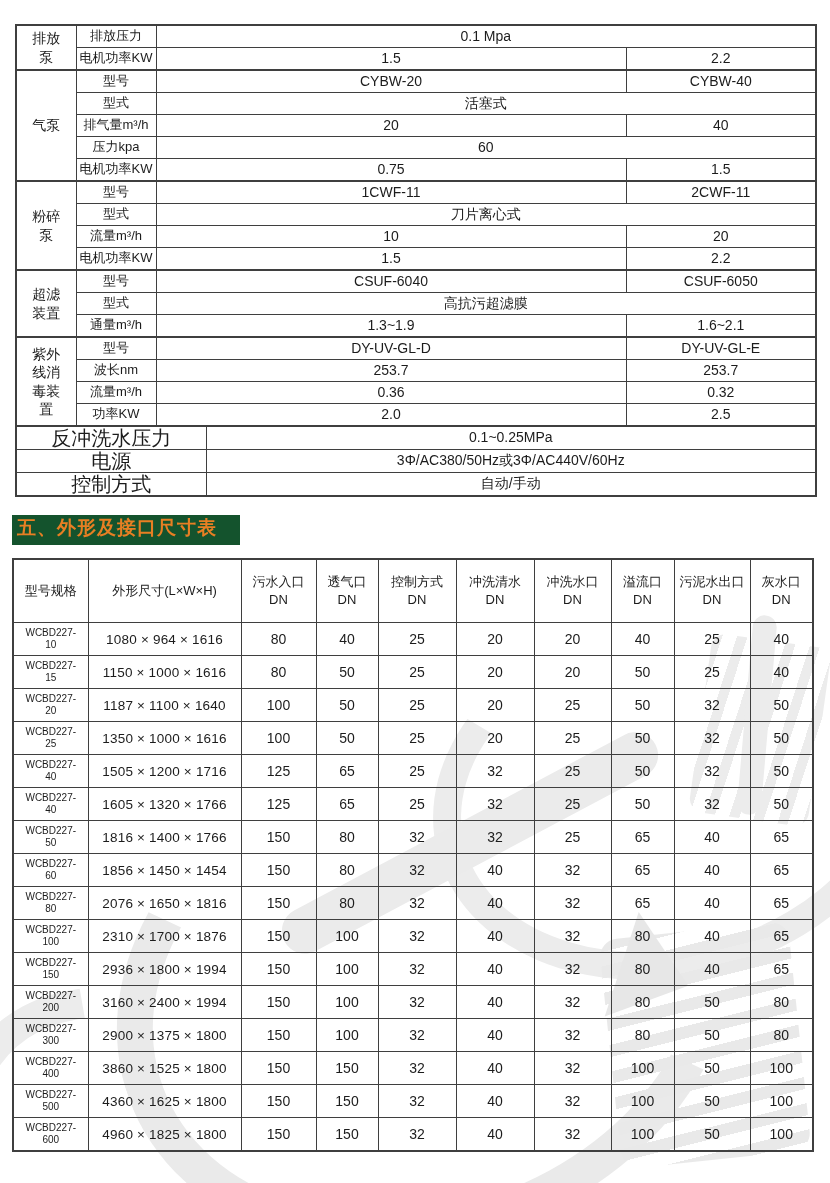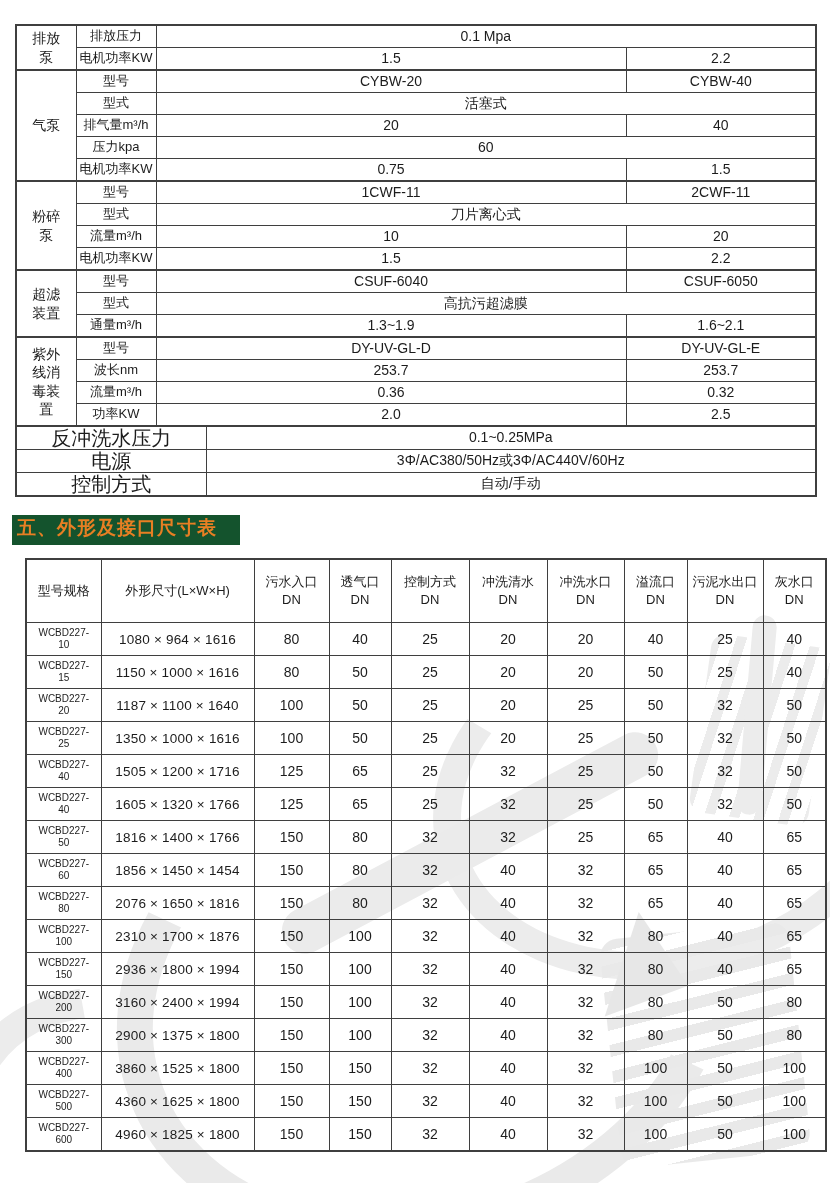--- a/index.html
+++ b/index.html
@@ -38,21 +38,21 @@
   .spec tr.sec-start td{border-top:2px solid #3f3f3f;margin-left:32px;}
   .spec td.grp{font-size:14px;}
   .spec .vlbl{display:inline-block;width:2.1em;word-break:break-all;line-height:1.3;text-align:center;}
   .spec td.lbl{font-size:13px;}
   .spec td.flbl{font-size:20px;font-family:Liberation Serif, serif;}
   
   .sec-title{position:absolute;z-index:1;left:12px;top:515px;width:228px;height:30px;
     background:#14532d;display:flex;}
   .sec-title h2{margin:0;padding-left:5px;font-size:19px;font-weight:bold;color:#e87f23;letter-spacing:1px;}
   
-  .dim{left:25px;top:558px;width:800px;border:2px solid #3f3f3f;}
+  .dim{left:12px;top:558px;width:800px;border:2px solid #3f3f3f;}
   .dim th{border:1px solid #3f3f3f;height:62px;padding:0 1px;font-size:13px;font-weight:normal;
     text-align:center;vertical-align:middle;line-height:1.35;background:transparent;}
   .dim td{border:1px solid #3f3f3f;height:32px;padding:0 1px;text-align:center;
     vertical-align:middle;font-size:14px;background:transparent;}
   .dim .hname,.dim .hsub{display:block;}
   .dim td.model{font-size:10px;line-height:1.2;}
   .dim .mp,.dim .mn{display:block;}
   .dim td.dims{font-size:13.5px;letter-spacing:0.2px;}
 </style>
 </head>

